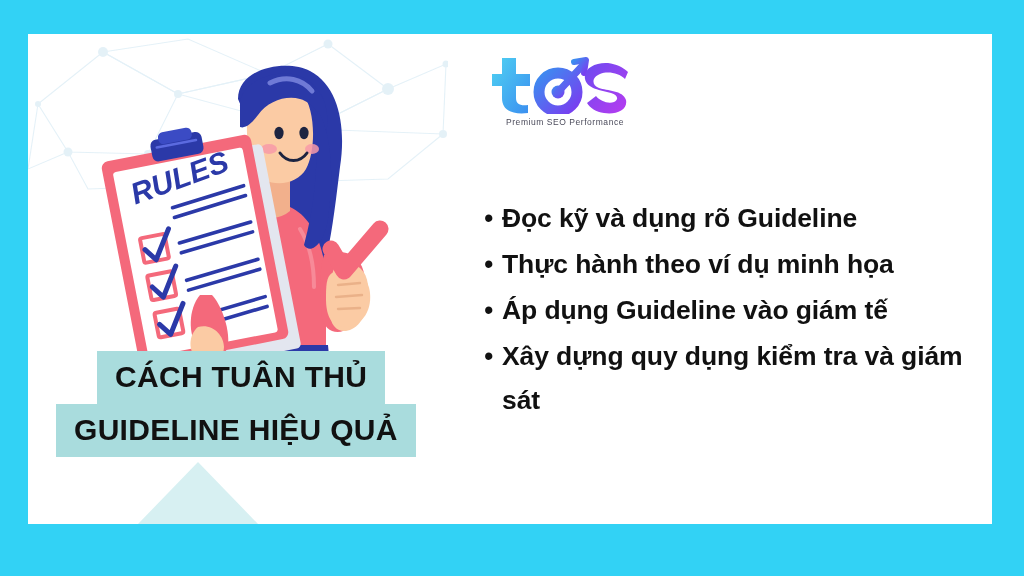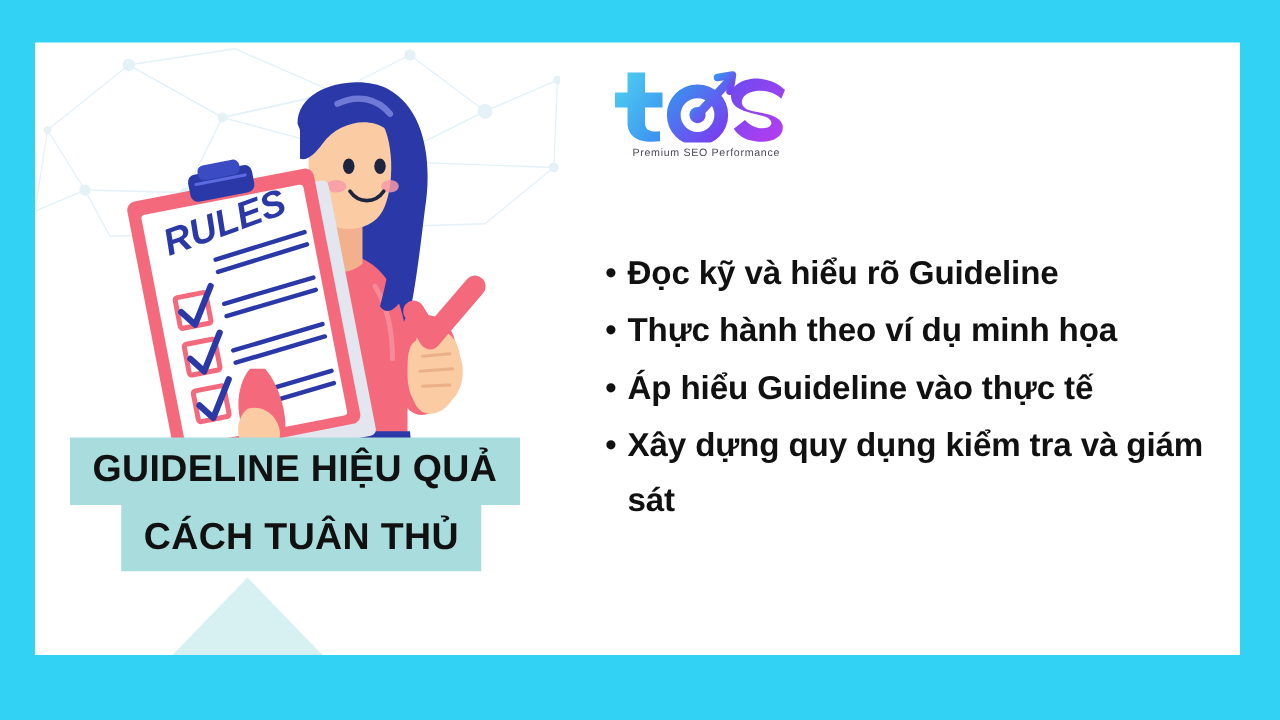--- a/index.html
+++ b/index.html
@@ -247,25 +247,25 @@
         </g>
       </g>
 
       <path d="M112,236 C100,250 100,276 110,290 C120,304 138,300 140,286
                C142,268 132,244 124,236 Z" fill="#f4697b"></path>
       <path d="M110,268 C100,276 100,294 110,300 C122,308 136,300 136,288
                C136,276 124,264 110,268 Z" fill="#fbcba4"></path>
     </svg>
 
     <div id="title-block">
+      <div id="title-row-1">
+        <span class="title-line"><span class="hl">CÁCH TUÂN THỦ</span></span>
+      </div>
       <div id="title-row-2">
         <span class="title-line"><span class="hl">GUIDELINE HIỆU QUẢ</span></span>
-      </div>
-      <div id="title-row-1">
-        <span class="title-line"><span class="hl">CÁCH TUÂN THỦ</span></span>
       </div>
     </div>
 
     <div id="logo-block">
       <svg id="logo-mark" width="150" height="58" viewBox="0 0 150 58">
         <defs>
           <linearGradient id="gt" x1="0" y1="0" x2="1" y2="1">
             <stop offset="0%" stop-color="#4fd2f2"></stop>
             <stop offset="100%" stop-color="#3b8ef0"></stop>
           </linearGradient>
@@ -294,29 +294,29 @@
                  C116,56 110,52 107,47 L116,40 C120,45 128,48 134,46
                  C139,44 138,39 131,37 C121,34 107,33 105,23
                  C103,12 116,6 128,7 C136,8 143,11 148,16 Z" fill="url(#gs)"></path>
       </svg>
       <div id="logo-tagline">Premium SEO Performance</div>
     </div>
 
     <div id="bullets">
       <div class="bullet-item">
         <span class="bullet-dot">•</span>
-        <span class="bullet-text">Đọc kỹ và hiểu rõ Guideline</span>
+        <span class="bullet-text">Đọc kỹ và dụng rõ Guideline</span>
       </div>
       <div class="bullet-item">
         <span class="bullet-dot">•</span>
         <span class="bullet-text">Thực hành theo ví dụ minh họa</span>
       </div>
       <div class="bullet-item">
         <span class="bullet-dot">•</span>
-        <span class="bullet-text">Áp hiểu Guideline vào thực tế</span>
+        <span class="bullet-text">Áp dụng Guideline vào giám tế</span>
       </div>
       <div class="bullet-item">
         <span class="bullet-dot">•</span>
         <span class="bullet-text">Xây dựng quy dụng kiểm tra và giám sát</span>
       </div>
     </div>
 
   </div>
 </div>
 

